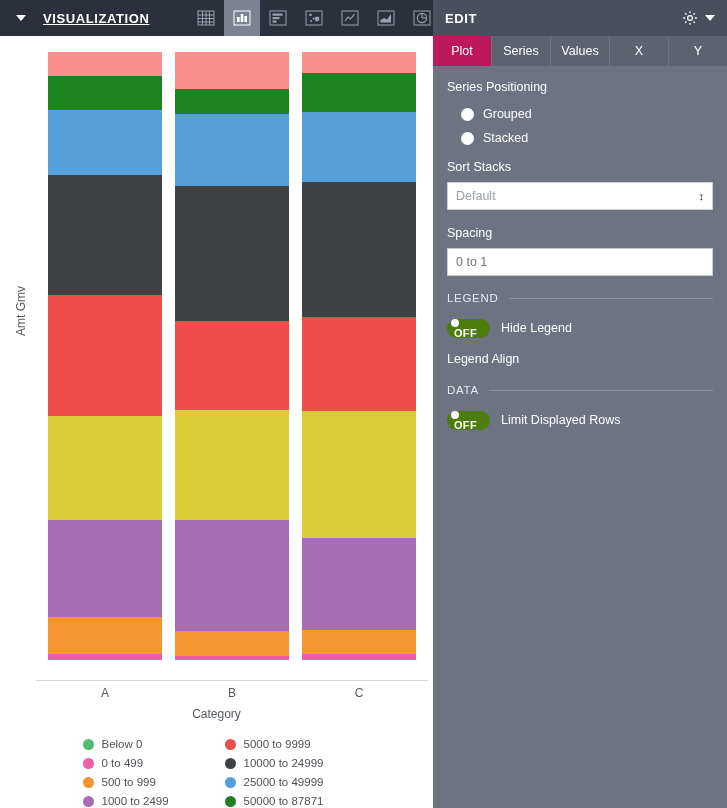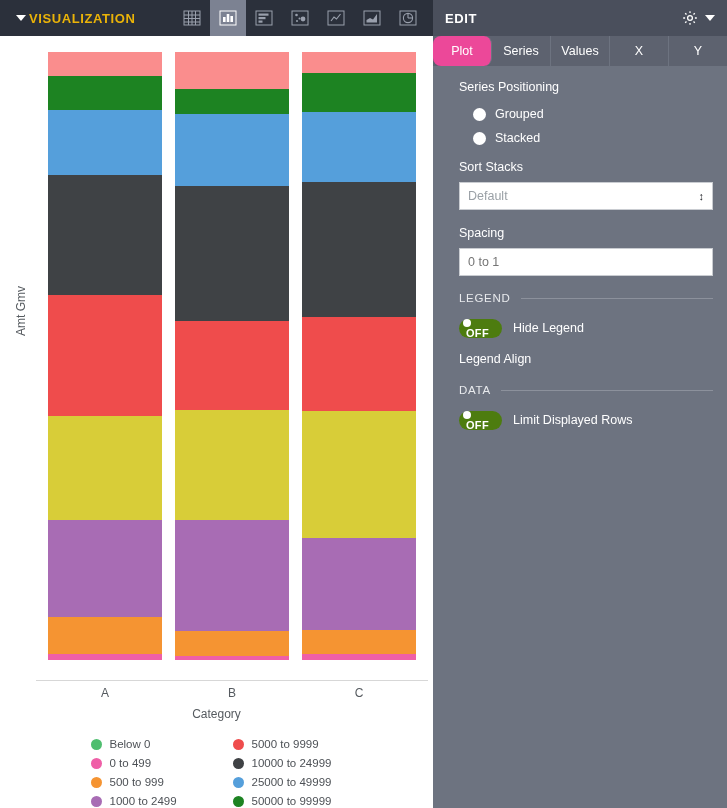--- a/index.html
+++ b/index.html
@@ -15,22 +15,22 @@
   .viz-toolbar {
     position: absolute; left: 0; top: 0; width: 727px; height: 36px;
     background: #2b303b; display: flex; align-items: center;
   }
   .viz-caret {
     margin-left: 16px; width: 0; height: 0;
     border-left: 5px solid transparent; border-right: 5px solid transparent;
     border-top: 6px solid #ffffff; cursor: pointer;
   }
   .viz-title {
-    margin-left: 3px; color: #eab308; font-size: 13px;
-    font-weight: bold; letter-spacing: 0.6px;
+    margin-left: 17px; color: #ffffff; font-size: 13px;
+    font-weight: bold; letter-spacing: 0.6px; text-decoration: underline;
   }
   .viz-icons { display: flex; align-items: center; margin-left: 38px; }
   .viz-icon {
     width: 36px; height: 36px; display: flex; align-items: center;
     justify-content: center; cursor: pointer;
   }
   .viz-icon.active { background: #7c8292; }
   .viz-icon svg { display: block; }
 
   
@@ -60,21 +60,21 @@
     position: absolute; top: 650px; font-size: 12px;
     color: #555a5f; text-align: center; width: 114px;
   }
   .xlabel {
     position: absolute; top: 671px; left: 0; width: 433px;
     text-align: center; font-size: 12px; color: #555a5f;
   }
 
   
   .legend {
-    position: absolute; left: 16px; top: 700px; width: 433px;
+    position: absolute; left: 8px; top: 700px; width: 433px;
     display: flex; justify-content: center;
   }
   .legend-grid {
     display: grid; grid-template-columns: 142px 142px;
     row-gap: 3px; column-gap: 0;
   }
   .legend-item { display: flex; align-items: center; height: 16px; }
   .legend-dot {
     width: 11px; height: 11px; border-radius: 50%;
     margin-right: 8px; flex: 0 0 auto;
@@ -100,23 +100,23 @@
     border-left: 5px solid transparent; border-right: 5px solid transparent;
     border-top: 6px solid #ffffff; cursor: pointer;
   }
   .tabs { display: flex; height: 30px; background: #5d626f; }
   .tab {
     flex: 1; display: flex; align-items: center; justify-content: center;
     color: #ffffff; font-size: 12.5px; cursor: pointer;
     border-right: 1px solid #6d7380;
   }
   .tab:last-child { border-right: none; }
-  .tab.active { background: #ec4899; border-radius: 8px; }
-
-  .panel-body { padding: 14px 14px 0 26px; }
+  .tab.active { background: #be185d; }
+
+  .panel-body { padding: 14px 14px 0 14px; }
   .field-label {
     color: #ffffff; font-size: 12.5px; margin-bottom: 8px;
   }
   .radio-row {
     display: flex; align-items: center; height: 24px;
     padding-left: 14px; cursor: pointer;
   }
   .radio {
     width: 13px; height: 13px; border-radius: 50%;
     background: #ffffff; margin-right: 9px; flex: 0 0 auto;
@@ -319,21 +319,21 @@
           <div class="legend-item" style="grid-area: 3 / 2;">
             <span class="legend-dot" style="background: rgb(85, 159, 219);"></span>
             <span class="legend-text">25000 to 49999</span>
           </div>
           <div class="legend-item" style="grid-area: 4 / 1;">
             <span class="legend-dot" style="background: rgb(168, 108, 180);"></span>
             <span class="legend-text">1000 to 2499</span>
           </div>
           <div class="legend-item" style="grid-area: 4 / 2;">
             <span class="legend-dot" style="background: rgb(29, 131, 34);"></span>
-            <span class="legend-text">50000 to 99999</span>
+            <span class="legend-text">50000 to 87871</span>
           </div>
         </div>
     </div>
   </div>
 
   <div class="edit-panel">
 
     <div class="edit-head">
       <div class="edit-title">EDIT</div>
       <div class="edit-head-right">

